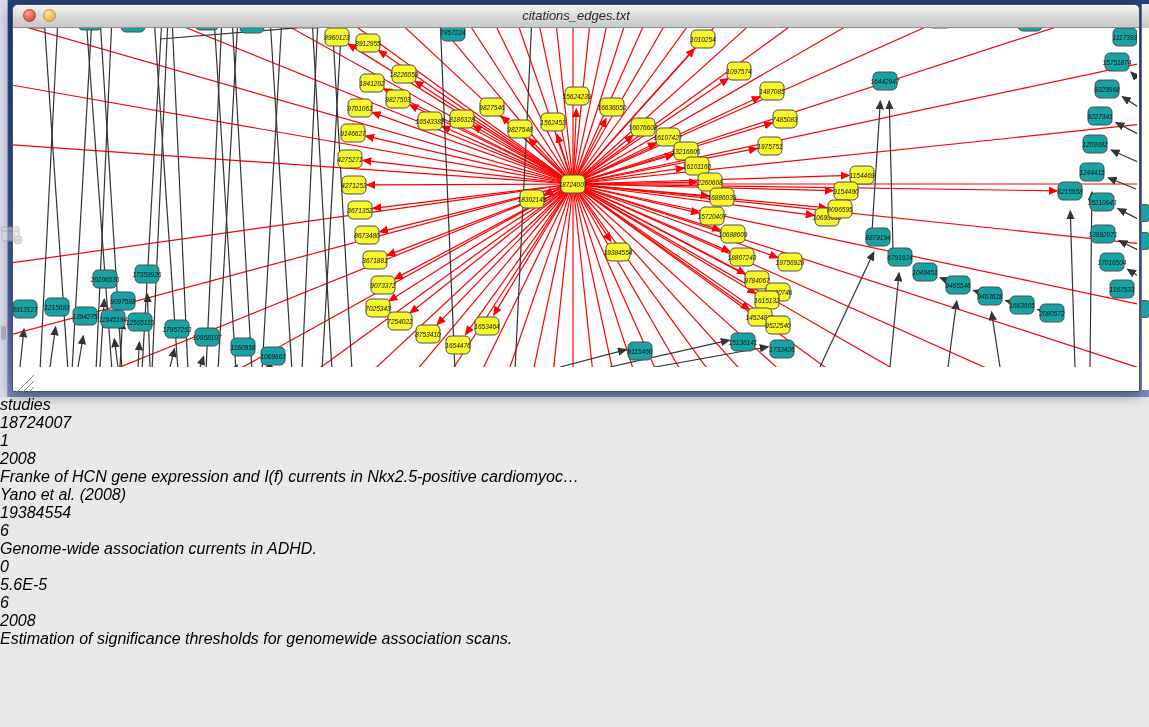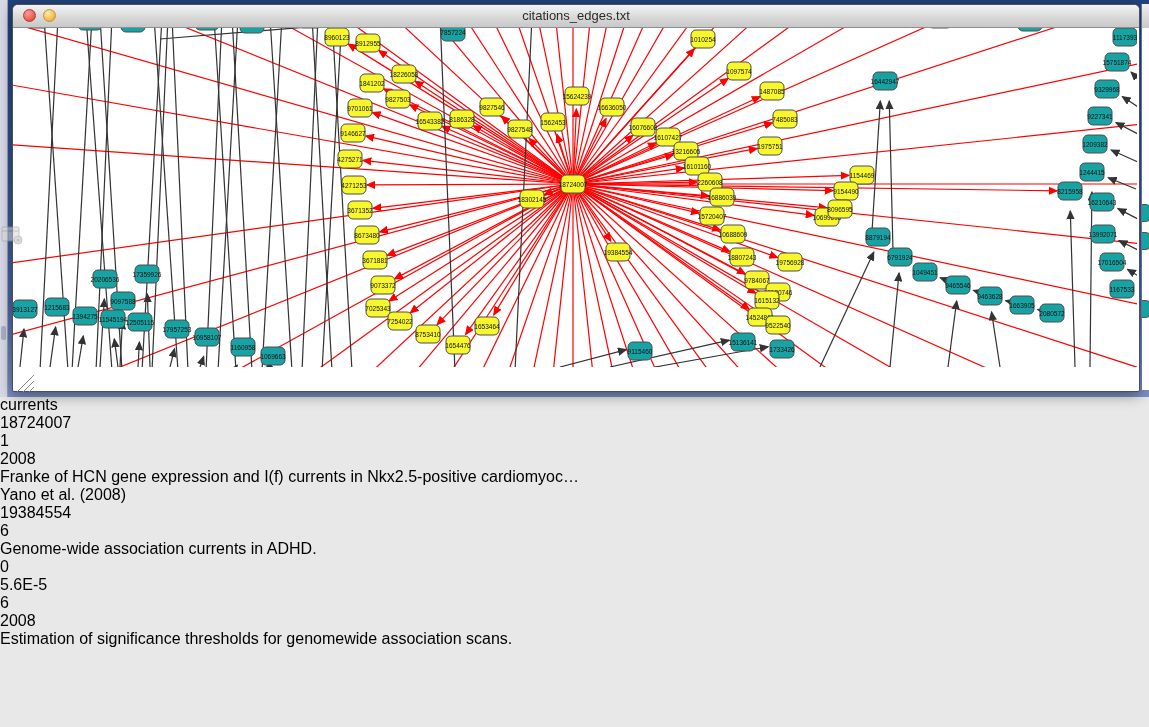--- a/index.html
+++ b/index.html
@@ -1,16 +1,16 @@
 <!DOCTYPE html>
 <html><head>
 <meta charset="utf-8">
 <style>
   html,body{margin:0;padding:0;background:#e8e8e8;font-family:"Liberation Sans",sans-serif;}
-  .stage{position:relative;width:1149px;height:727px;overflow:hidden;background:#e8e8e8;}
+  .stage{position:relative;width:1149px;height:727px;overflow:hidden;background:#e8e8e8;font-style:italic;}
 
   
   .desktop{position:absolute;left:0;top:0;width:1149px;height:397px;
     background:linear-gradient(#24437d,#35558f 45%,#4a67a4 75%,#7b8fc4 98%);}
   .left-strip{position:absolute;left:0;top:0;width:7px;height:397px;background:#d9dae8;border-right:1px solid #9aa0bd;}
   .left-notch{position:absolute;left:1px;top:326px;width:5px;height:14px;background:#aab0c6;border-radius:2px;}
   .right-sliver{position:absolute;left:1141px;top:4px;width:8px;height:386px;background:#fdfdfd;border-left:1px solid #62719c;overflow:hidden;}
   .right-sliver .cap{position:absolute;left:0;top:0;width:8px;height:24px;background:linear-gradient(#efefef,#c9c9c9);}
   .sliver-node{position:absolute;left:-5px;width:11px;height:16px;background:#17a3a3;border:1px solid #555;border-radius:4px;}
 
@@ -558,21 +558,21 @@
     </div>
 
     <div class="tableframe">
       <div class="thead" id="thead">
           <div class="th">name</div>
           <div class="th">in_degree</div>
           <div class="th">year</div>
           <div class="th">title</div>
           <div class="th"><span class="sort">△</span>out_de…</div>
           <div class="th">short</div>
-          <div class="th">currents</div>
+          <div class="th">studies</div>
         </div>
       <div id="tbody">
           <div class="tr">
             <div class="td">18724007</div>
             <div class="td">1</div>
             <div class="td">2008</div>
             <div class="td">Franke of HCN gene expression and I(f) currents in Nkx2.5-positive cardiomyoc…</div>
             <div class="td">Yano et al. (2008)</div>
           </div>
           <div class="tr">

